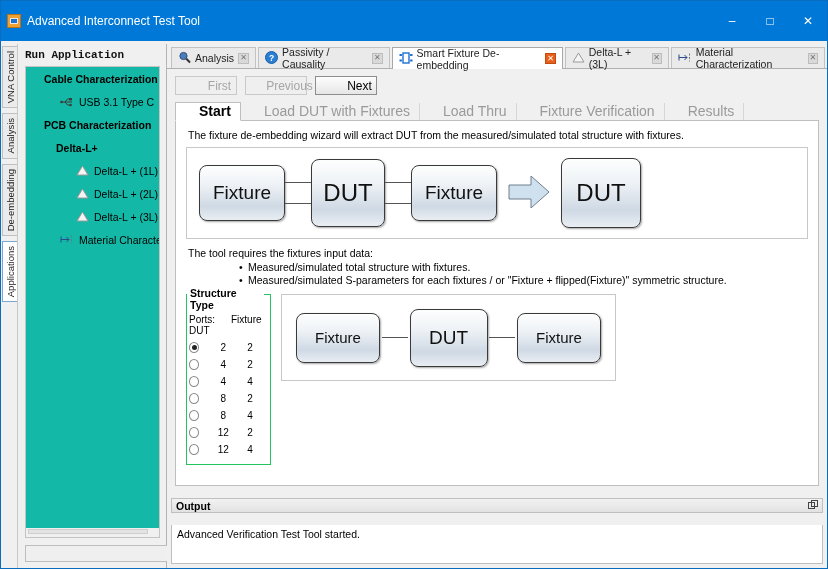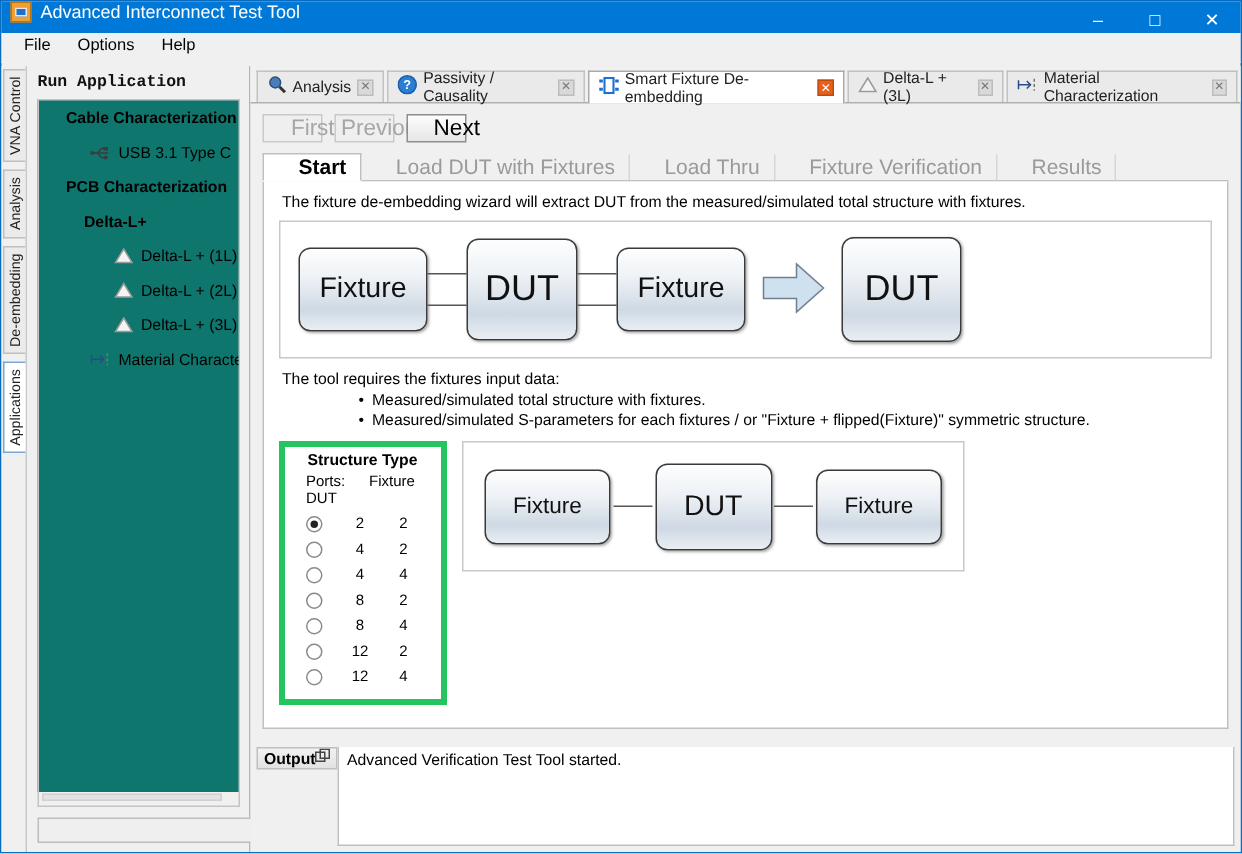--- a/index.html
+++ b/index.html
@@ -4,21 +4,21 @@
 <style>
   html,body{margin:0;padding:0;}
   body{
     width:828px;height:569px;overflow:hidden;
     font-family:"Liberation Sans", sans-serif;
     font-size:11px;color:#000;background:#f0f0f0;
   }
   #app{position:relative;width:828px;height:569px;border:1px solid #0a6cbf;box-sizing:border-box;background:#f0f0f0;}
 
   
-  .titlebar{height:21px;background:#0078d7;display:flex;align-items:flex-start;}
+  .titlebar{height:40px;background:#0078d7;display:flex;align-items:center;}
   .title-icon{width:14px;height:14px;margin:0 6px 0 6px;background:#f0a030;border:1px solid #b4741c;box-sizing:border-box;
     display:flex;align-items:center;justify-content:center;}
   .title-icon i{display:block;width:8px;height:6px;background:#1f6fd0;border:1px solid #e8e8e8;box-sizing:border-box;}
   .title-text{color:#fff;font-size:12px;flex:1;}
   .win-btns{display:flex;height:24px;}
   .win-btn{width:38px;height:24px;display:flex;align-items:center;justify-content:center;color:#fff;font-size:12px;}
 
   
   .menubar{height:19px;background:#f0f0f0;display:flex;align-items:flex-start;padding-left:6px;border-bottom:1px solid #f0f0f0;}
   .menuitem{padding:2px 9px;font-size:11px;color:#000;}
@@ -29,21 +29,21 @@
   
   .vrail{width:17px;background:#f0f0f0;border-right:1px solid #c8c8c8;padding-top:2px;box-sizing:border-box;}
   .vtab{width:15px;margin:0 0 5px 1px;background:#ebebeb;border:1px solid #c0c0c0;border-right:none;
         display:flex;align-items:center;justify-content:center;box-sizing:border-box;}
   .vtab span{writing-mode:vertical-rl;transform:rotate(180deg);font-size:9.5px;color:#222;white-space:nowrap;padding:4px 0;}
   .vtab.active{background:#fff;border-color:#7aa6d2;}
 
   
   .leftpanel{width:149px;background:#f0f0f0;border-right:1px solid #b4b4b4;display:flex;flex-direction:column;box-sizing:border-box;}
   .lp-title{font-weight:bold;font-size:11px;padding:5px 0 5px 7px;color:#111;font-family:Liberation Mono, monospace;}
-  .lp-tree{flex:1;margin:0 6px 0 7px;background:#0f766e;border:1px solid #c4c4c4;border-bottom:none;overflow:hidden;position:relative;}
+  .lp-tree{flex:1;margin:0 6px 0 7px;background:#14b8a6;border:1px solid #c4c4c4;border-bottom:none;overflow:hidden;position:relative;}
   .tree-node{display:flex;align-items:center;height:23px;font-size:10.5px;white-space:nowrap;}
   .tree-node.group{font-weight:bold;}
   .tree-ico{width:16px;display:inline-flex;align-items:center;justify-content:center;margin-right:4px;flex:0 0 16px;}
   .lp-bottom{height:30px;display:flex;align-items:center;padding:0 6px 0 7px;gap:4px;}
   .lp-input{flex:1;height:17px;background:#efefef;border:1px solid #bdbdbd;box-sizing:border-box;}
   .lp-clear{width:19px;height:19px;border-radius:3px;border:1px solid #9a9a9a;
      background:linear-gradient(#fafafa,#d8d8d8);display:flex;align-items:center;justify-content:center;}
   .lp-scroll{height:9px;margin:0 6px 0 7px;border:1px solid #c4c4c4;border-top:none;background:#f0f0f0;position:relative;}
   .lp-scroll i{position:absolute;left:2px;top:1px;height:5px;width:90%;background:#e3e3e3;border:1px solid #cfcfcf;box-sizing:border-box;}
 
@@ -53,21 +53,21 @@
   .toptabs{display:flex;align-items:flex-end;height:25px;padding:3px 0 0 4px;border-bottom:1px solid #b0b0b0;background:#f0f0f0;box-sizing:border-box;}
   .ttab{display:flex;align-items:center;gap:4px;height:21px;padding:0 6px;margin-right:2px;
         background:#eaeaea;border:1px solid #c2c2c2;border-bottom:none;font-size:10.5px;color:#222;box-sizing:border-box;}
   .ttab.active{background:#fff;border-color:#a9a9a9;height:22px;position:relative;top:1px;}
   .ttab .xbtn{width:11px;height:11px;background:#d9d9d9;border:1px solid #bdbdbd;display:flex;align-items:center;
      justify-content:center;font-size:8px;line-height:1;color:#777;box-sizing:border-box;}
   .ttab.active .xbtn{background:#e8611c;border-color:#c04a10;color:#fff;}
 
   .wizard{flex:1;margin:0;padding:7px 8px 0 8px;display:flex;flex-direction:column;min-height:0;}
   .navbtns{display:flex;gap:8px;margin-bottom:7px;}
-  .navbtn{width:40px;height:19px;font-size:15px;display:flex;align-items:center;justify-content:center;
+  .navbtn{width:62px;height:19px;font-size:12px;display:flex;align-items:center;justify-content:center;
      border:1px solid #c9c9c9;background:#efefef;color:#a6a6a6;box-sizing:border-box;padding-left:27px;}
   .navbtn.enabled{border:1px solid #8d8d8d;background:linear-gradient(#fdfdfd,#e6e6e6);color:#000;}
 
   .subtabs{display:flex;align-items:flex-end;border-bottom:1px solid #bfbfbf;height:18px;}
   .stab{padding:2px 9px 2px 23px;font-size:14px;color:#9a9a9a;border-right:1px solid #d6d6d6;line-height:13px;}
   .stab.active{color:#000;font-weight:bold;background:#fff;border:1px solid #bfbfbf;border-bottom:1px solid #fff;
      position:relative;top:1px;border-right-color:#bfbfbf;}
 
   .content{flex:1;background:#fff;border:1px solid #bfbfbf;border-top:none;padding:8px 10px;box-sizing:border-box;overflow:hidden;}
   .desc{font-size:10.5px;margin:0 0 6px 2px;}
@@ -80,35 +80,35 @@
   .wire2{display:flex;flex-direction:column;justify-content:space-between;}
   .wire2 div{height:1px;background:#555;}
   .arrow{margin:0 10px;}
 
   .req{font-size:10.5px;margin:8px 0 2px 2px;}
   .bullets{margin:2px 0 0 22px;font-size:10.5px;}
   .bullets li{margin:1px 0;list-style:none;position:relative;}
   .bullets li:before{content:"\2022";position:absolute;left:-9px;}
 
   .lowerrow{display:flex;gap:10px;margin-top:8px;}
-  .group-box{width:112px;border:4px solid #22c55e;padding:3px 6px 6px 14px;position:relative;box-sizing:border-box;}
+  .group-box{width:85px;border:1px solid #22c55e;padding:3px 6px 6px 2px;position:relative;box-sizing:border-box;}
   .group-title{font-weight:bold;font-size:10.5px;margin:-11px 0 3px -2px;background:#fff;display:inline-block;padding:0 3px;}
   .ports-head{display:flex;font-size:10px;margin-bottom:3px;}
   .ports-head span:nth-child(1){width:42px;}
   .ports-head span:nth-child(2){width:30px;text-align:center;}
   .radio-row{display:flex;align-items:center;height:17px;font-size:10px;}
   .radio{width:11px;height:11px;border-radius:50%;border:1px solid #8a8a8a;background:#fff;margin-right:11px;
      display:flex;align-items:center;justify-content:center;box-sizing:border-box;}
   .radio i{display:none;width:5px;height:5px;border-radius:50%;background:#222;}
   .radio.checked i{display:block;}
   .radio-row .c1{width:28px;text-align:center;}
   .radio-row .c2{width:30px;text-align:center;}
 
   
-  .output{height:66px;margin:12px 4px 4px 4px;display:flex;flex-direction:row;}
+  .output{height:66px;margin:12px 4px 4px 4px;display:flex;flex-direction:column;gap:12px;}
   .output-hd{height:15px;background:linear-gradient(#f2f2f2,#e2e2e2);border:1px solid #bfbfbf;
      display:flex;align-items:center;justify-content:space-between;padding:0 4px;font-weight:bold;font-size:10.5px;box-sizing:border-box;}
   .output-body{flex:1;background:#fff;border:1px solid #bfbfbf;border-top:none;padding:3px 5px;font-size:10.5px;box-sizing:border-box;}
 </style>
 </head>
 <body>
 
 <div id="app">
 
   <div class="titlebar">

